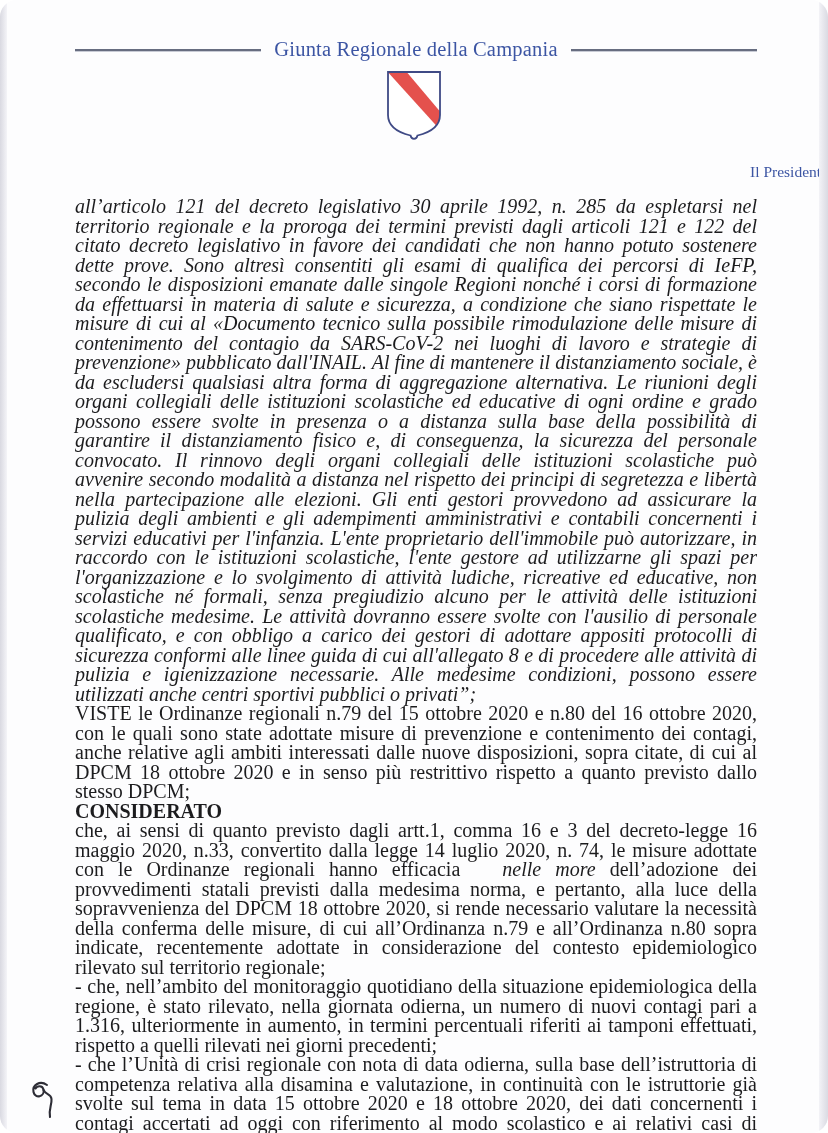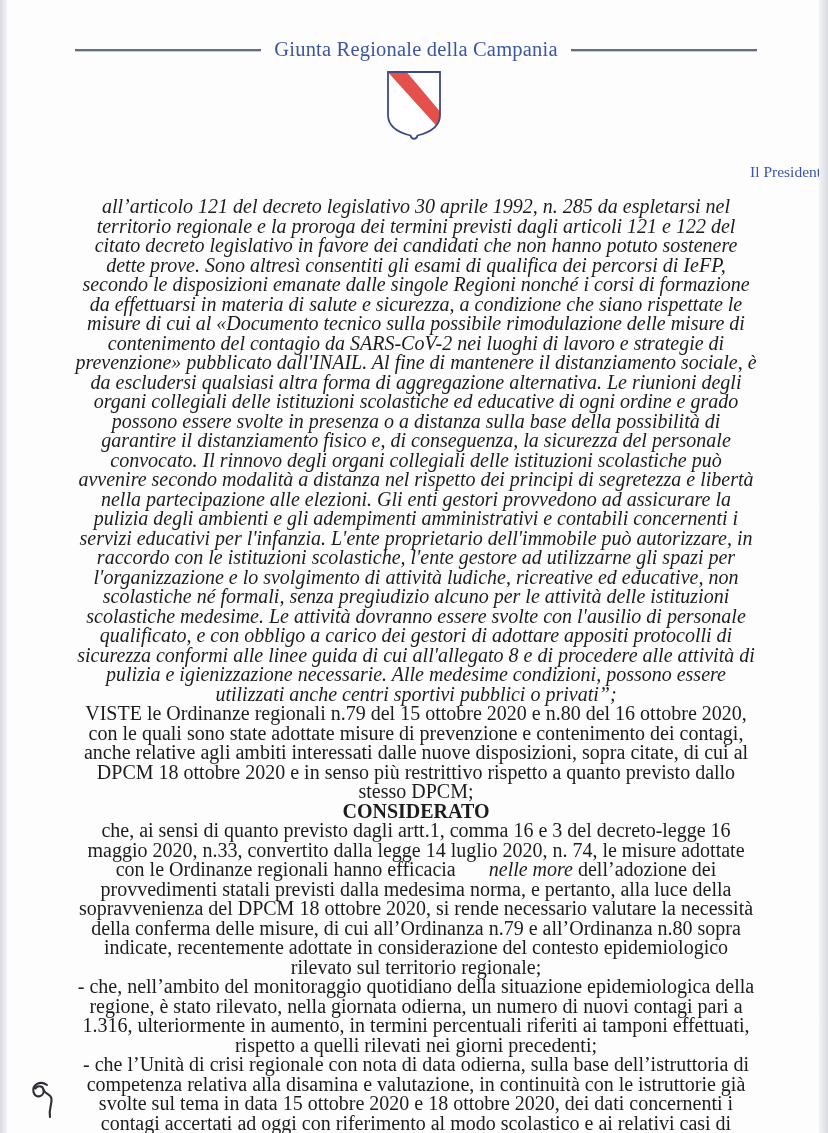--- a/index.html
+++ b/index.html
@@ -6,20 +6,21 @@
   html, body { margin: 0; padding: 0; background: #ffffff; }
   .page {
     position: relative;
     width: 828px;
     height: 1133px;
     margin: 0 auto;
     background: #fdfdfe;
     overflow: hidden;
     font-family: "Liberation Serif", "DejaVu Serif", serif;
     color: #1c1c1e;
+    border-radius: 17px;
   }
   .scan-edge { position: absolute; top: 0; bottom: 0; }
   .scan-edge-left  { left: 0;  width: 7px;  background: linear-gradient(to right, #d9d9e1, #f4f4f8); }
   .scan-edge-right { right: 0; width: 9px;  background: linear-gradient(to left,  #dadae2, #f3f3f7); }
 
   
   .masthead {
     display: flex;
     align-items: center;
     gap: 13px;
@@ -48,21 +49,21 @@
     margin-top: 17px;
   }
 
   
   .doc {
     padding: 16px 71px 0 75px;
     font-size: 20px;
     line-height: 19.5px;
     text-align: justify;
   }
-  .doc p { margin: 0; text-align: center; }
+  .doc p { margin: 0; }
   .quote-paragraph { font-style: italic; }
   .para-viste { margin-top: 18px; }
   .block-heading { font-weight: bold; margin-top: 23px; text-align: left; }
   .rilevato-item { margin-top: 14px; }
   .kw { font-weight: normal; }
   .em-phrase { font-style: italic; margin-left: 28px; }
 
   
   .paraph {
     position: absolute;

